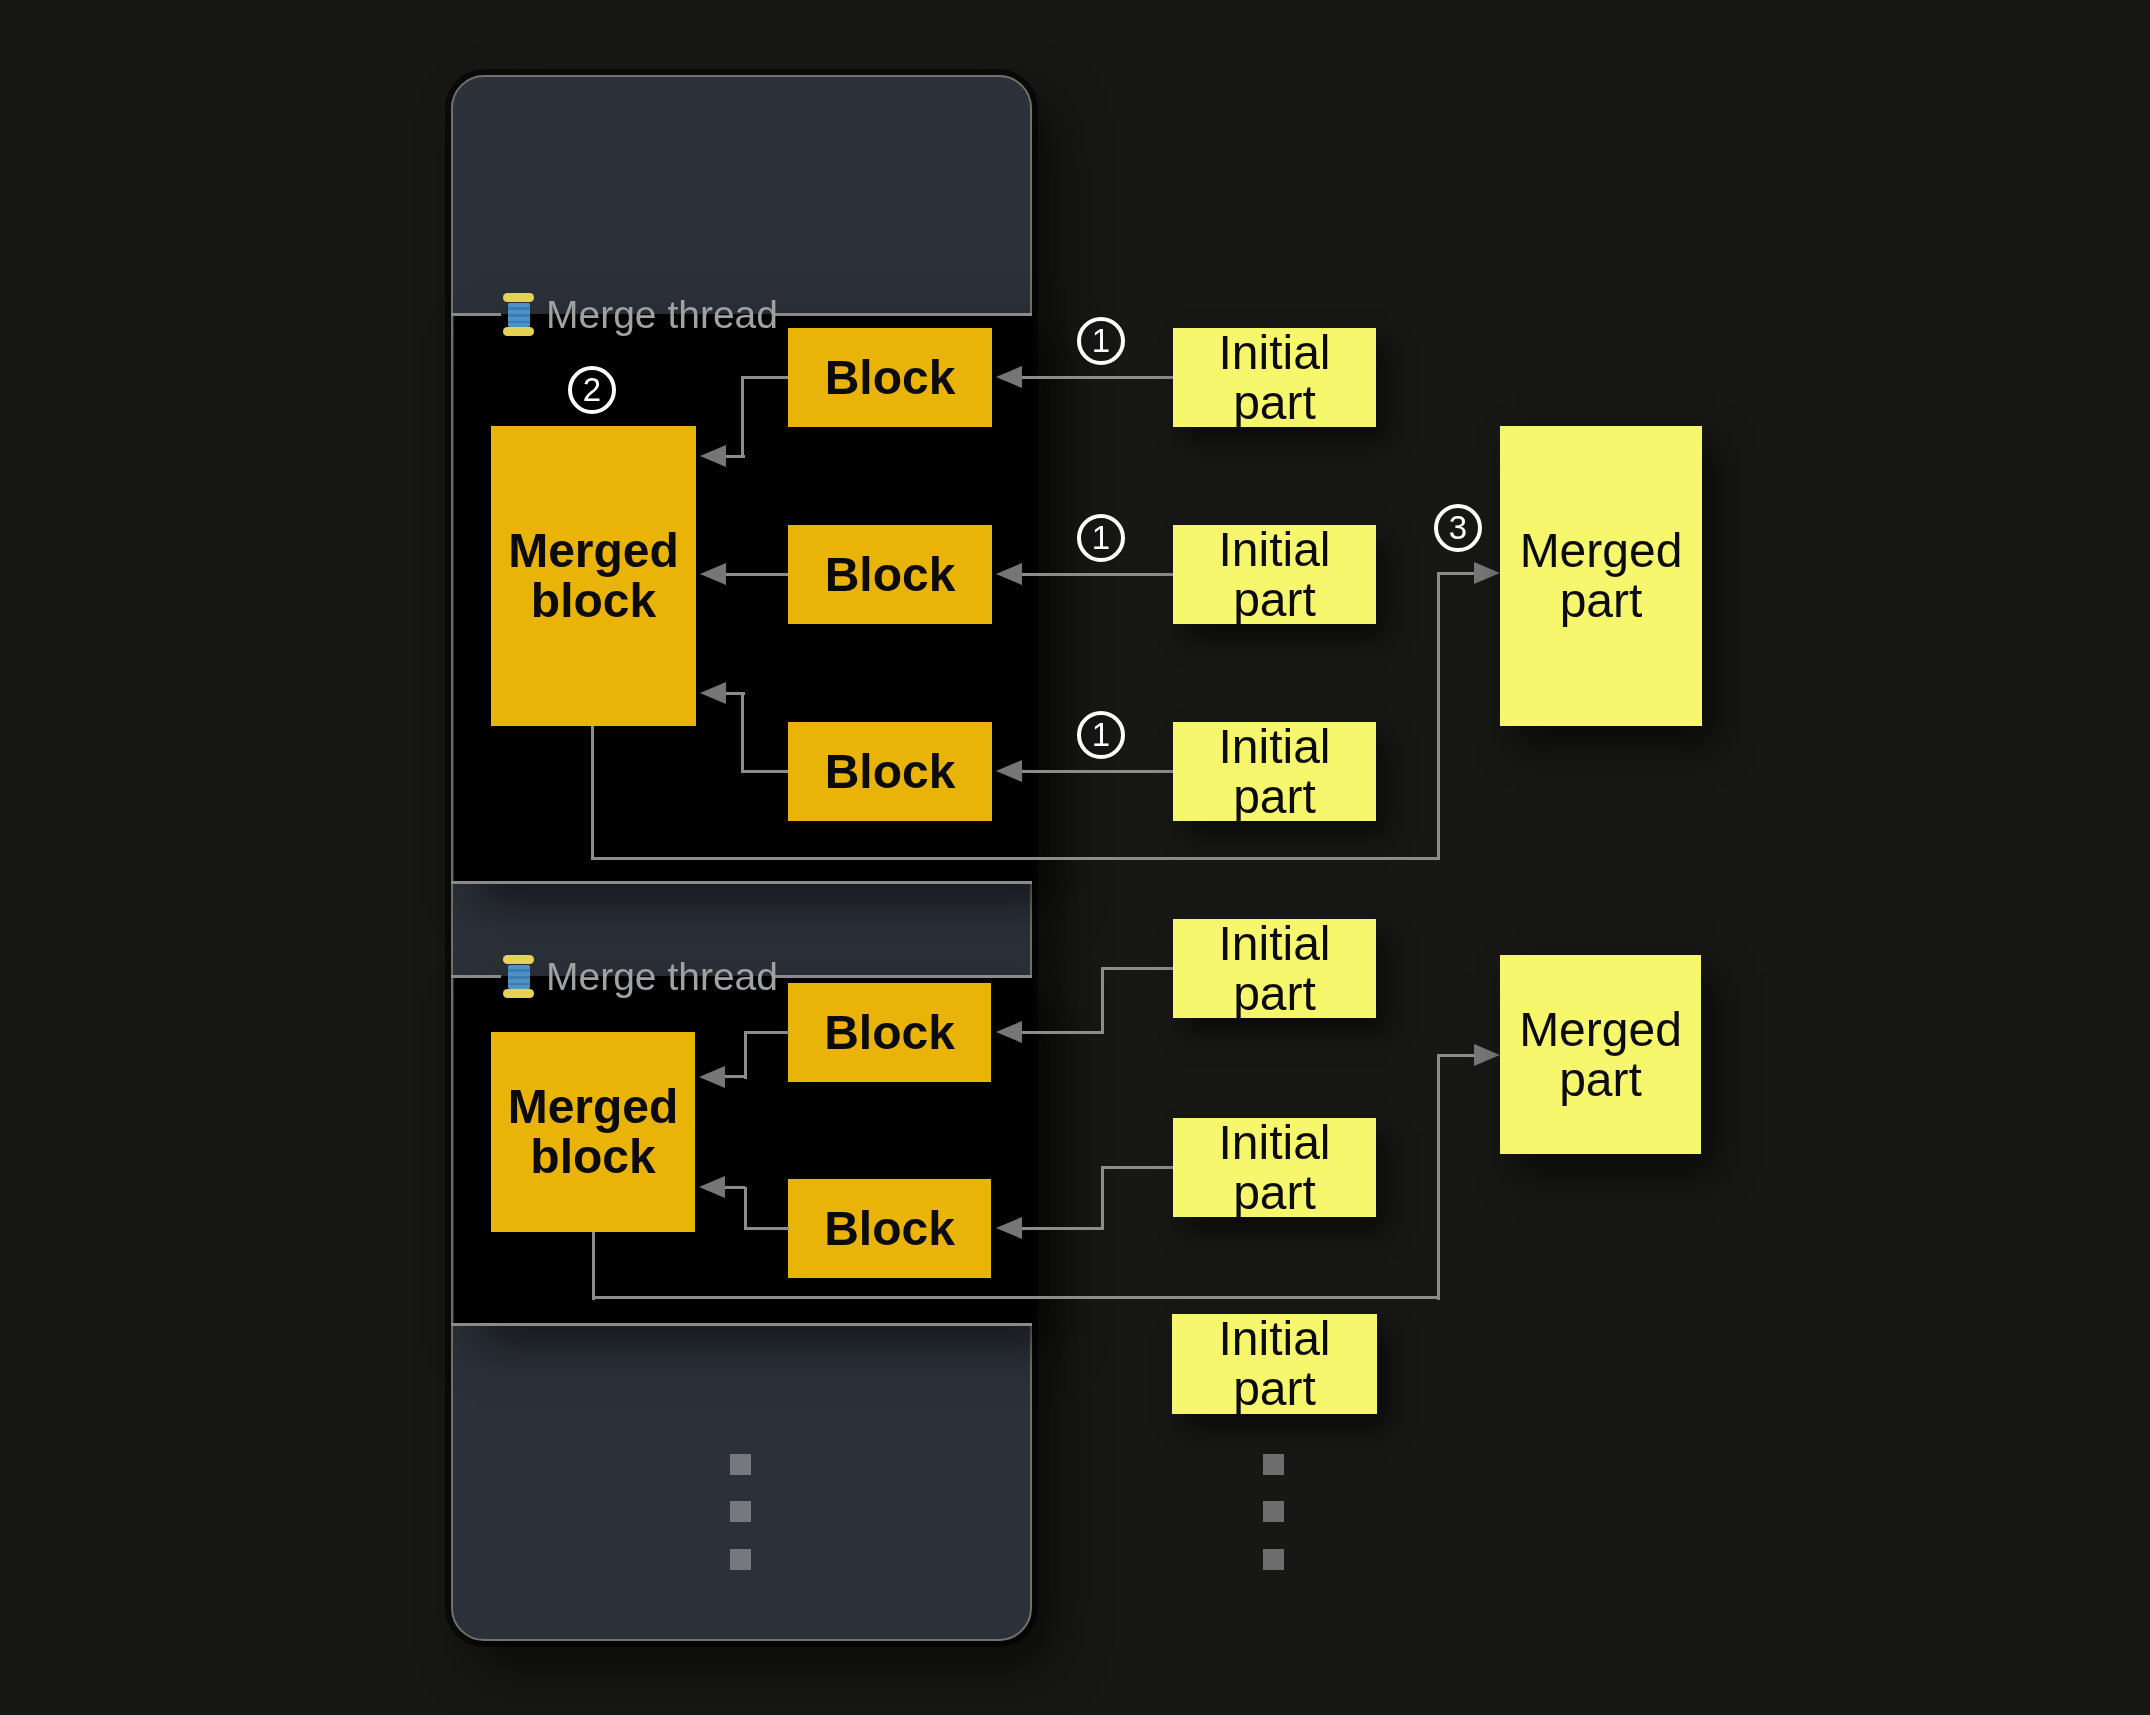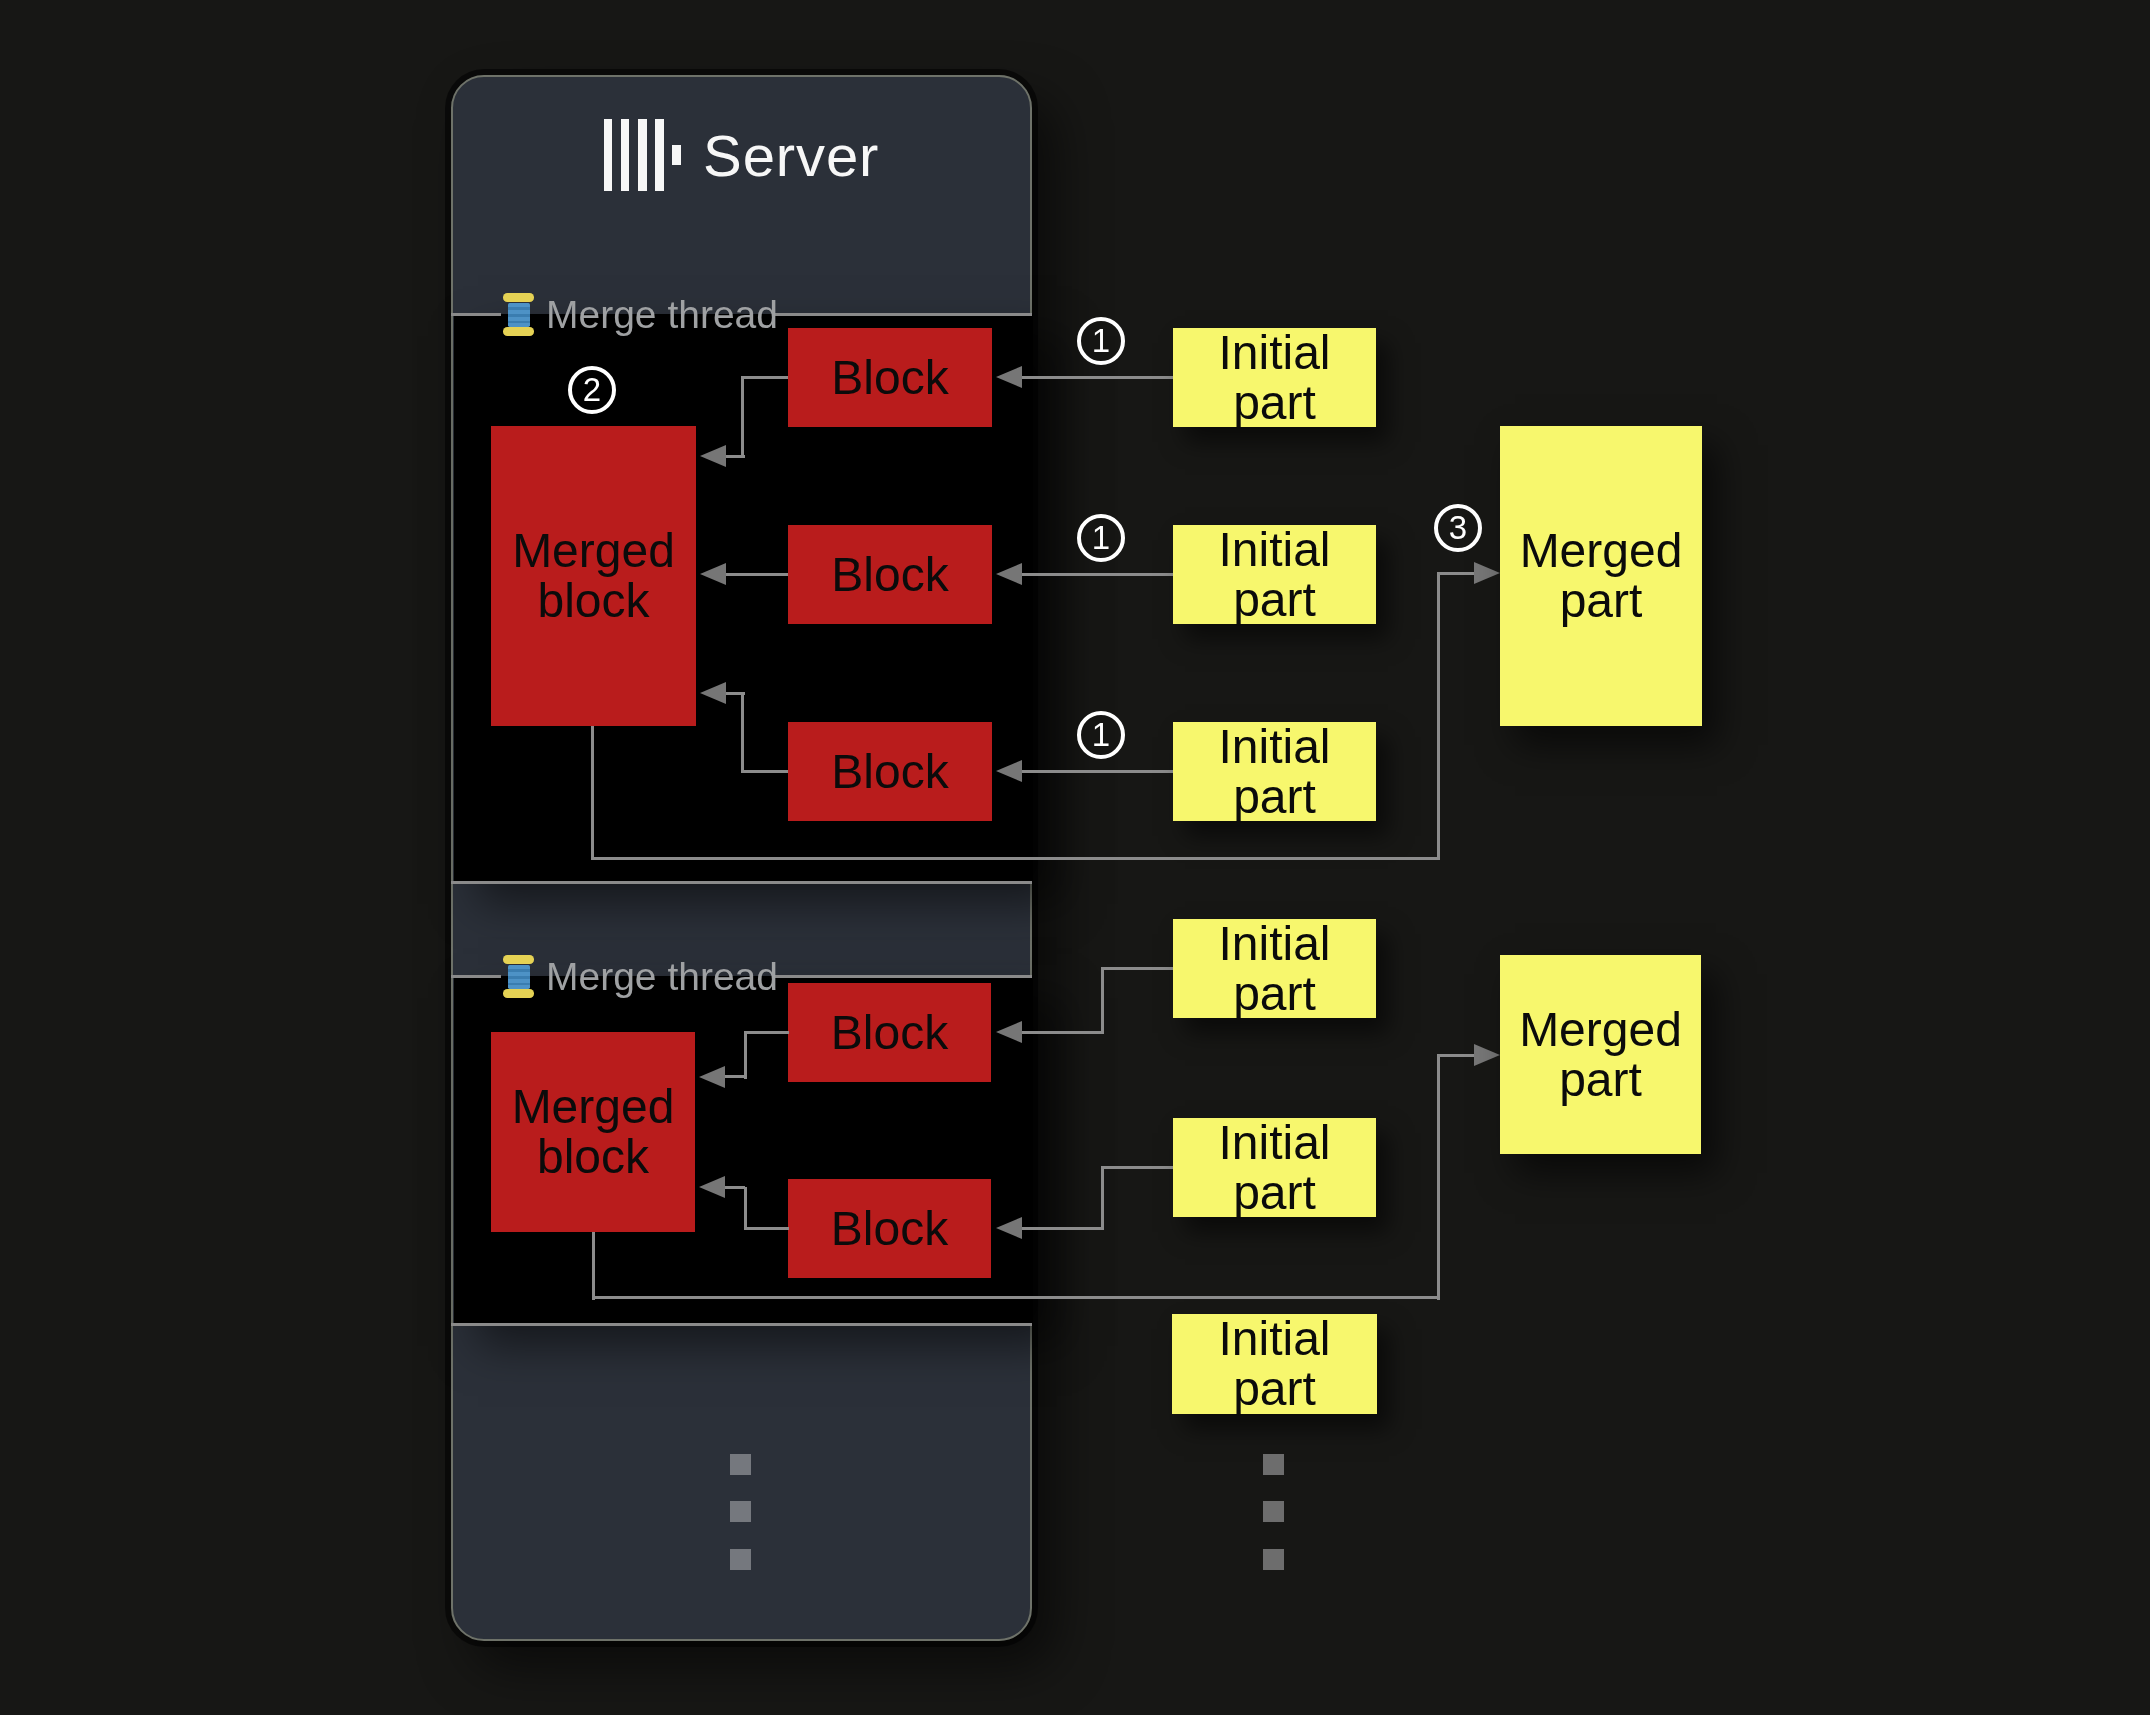--- a/index.html
+++ b/index.html
@@ -41,21 +41,21 @@
     width:22px;height:24px;margin:0 auto;
     background:repeating-linear-gradient(180deg,#4d92c6 0 4.3px,#3a7db0 4.3px 6.8px);
     border-radius:1.7px;
   }
 
   
   .node{
     display:flex;align-items:center;justify-content:center;text-align:center;
     color:#0b0b0b;font-size:48px;line-height:1.04;box-sizing:border-box;
   }
-  .blue{background:#b91c1c;}
+  .blue{background:#eab308;font-weight:bold;}
   .yellow{background:#f7f76d;box-shadow:12px 15.4px 22px rgba(0,0,0,.55);}
   .bigpart{box-shadow:15.4px 19px 34px rgba(0,0,0,.6);}
 
   
   .hl{height:3.4px;background:#8c8c8c;}
   .vl{width:3.4px;background:#8c8c8c;}
   .arr-l{width:0;height:0;border-top:11px solid transparent;border-bottom:11px solid transparent;border-right:26px solid #767676;}
   .arr-r{width:0;height:0;border-top:11px solid transparent;border-bottom:11px solid transparent;border-left:26px solid #767676;}
 
   
@@ -70,30 +70,20 @@
   .dot.inner{background:#75787e;}
   .dot.outer{background:#6d6d6d;}
 </style>
 </head>
 <body>
 
 <div id="canvas">
 
   <div class="abs server-box"></div>
 
-  <div class="abs server-header">
-    <div class="ch-logo">
-      <div class="bar"></div>
-        <div class="bar"></div>
-        <div class="bar"></div>
-        <div class="bar"></div>
-        <div class="bar short"></div>
-    </div>
-    <div class="server-title">Server</div>
-  </div>
 
   <div class="abs thread-region region1"></div>
   <div class="abs bseg" style="left:451px;top:313px;width:50px;"></div>
   <div class="abs bseg" style="left:773px;top:313px;width:259px;"></div>
   <div class="abs bseg" style="left:451px;top:881px;width:581px;"></div>
 
   <div class="abs thread-label" style="left:503px;top:292px;">
     <div class="spool">
       <div class="cap"></div>
         <div class="body"></div>

